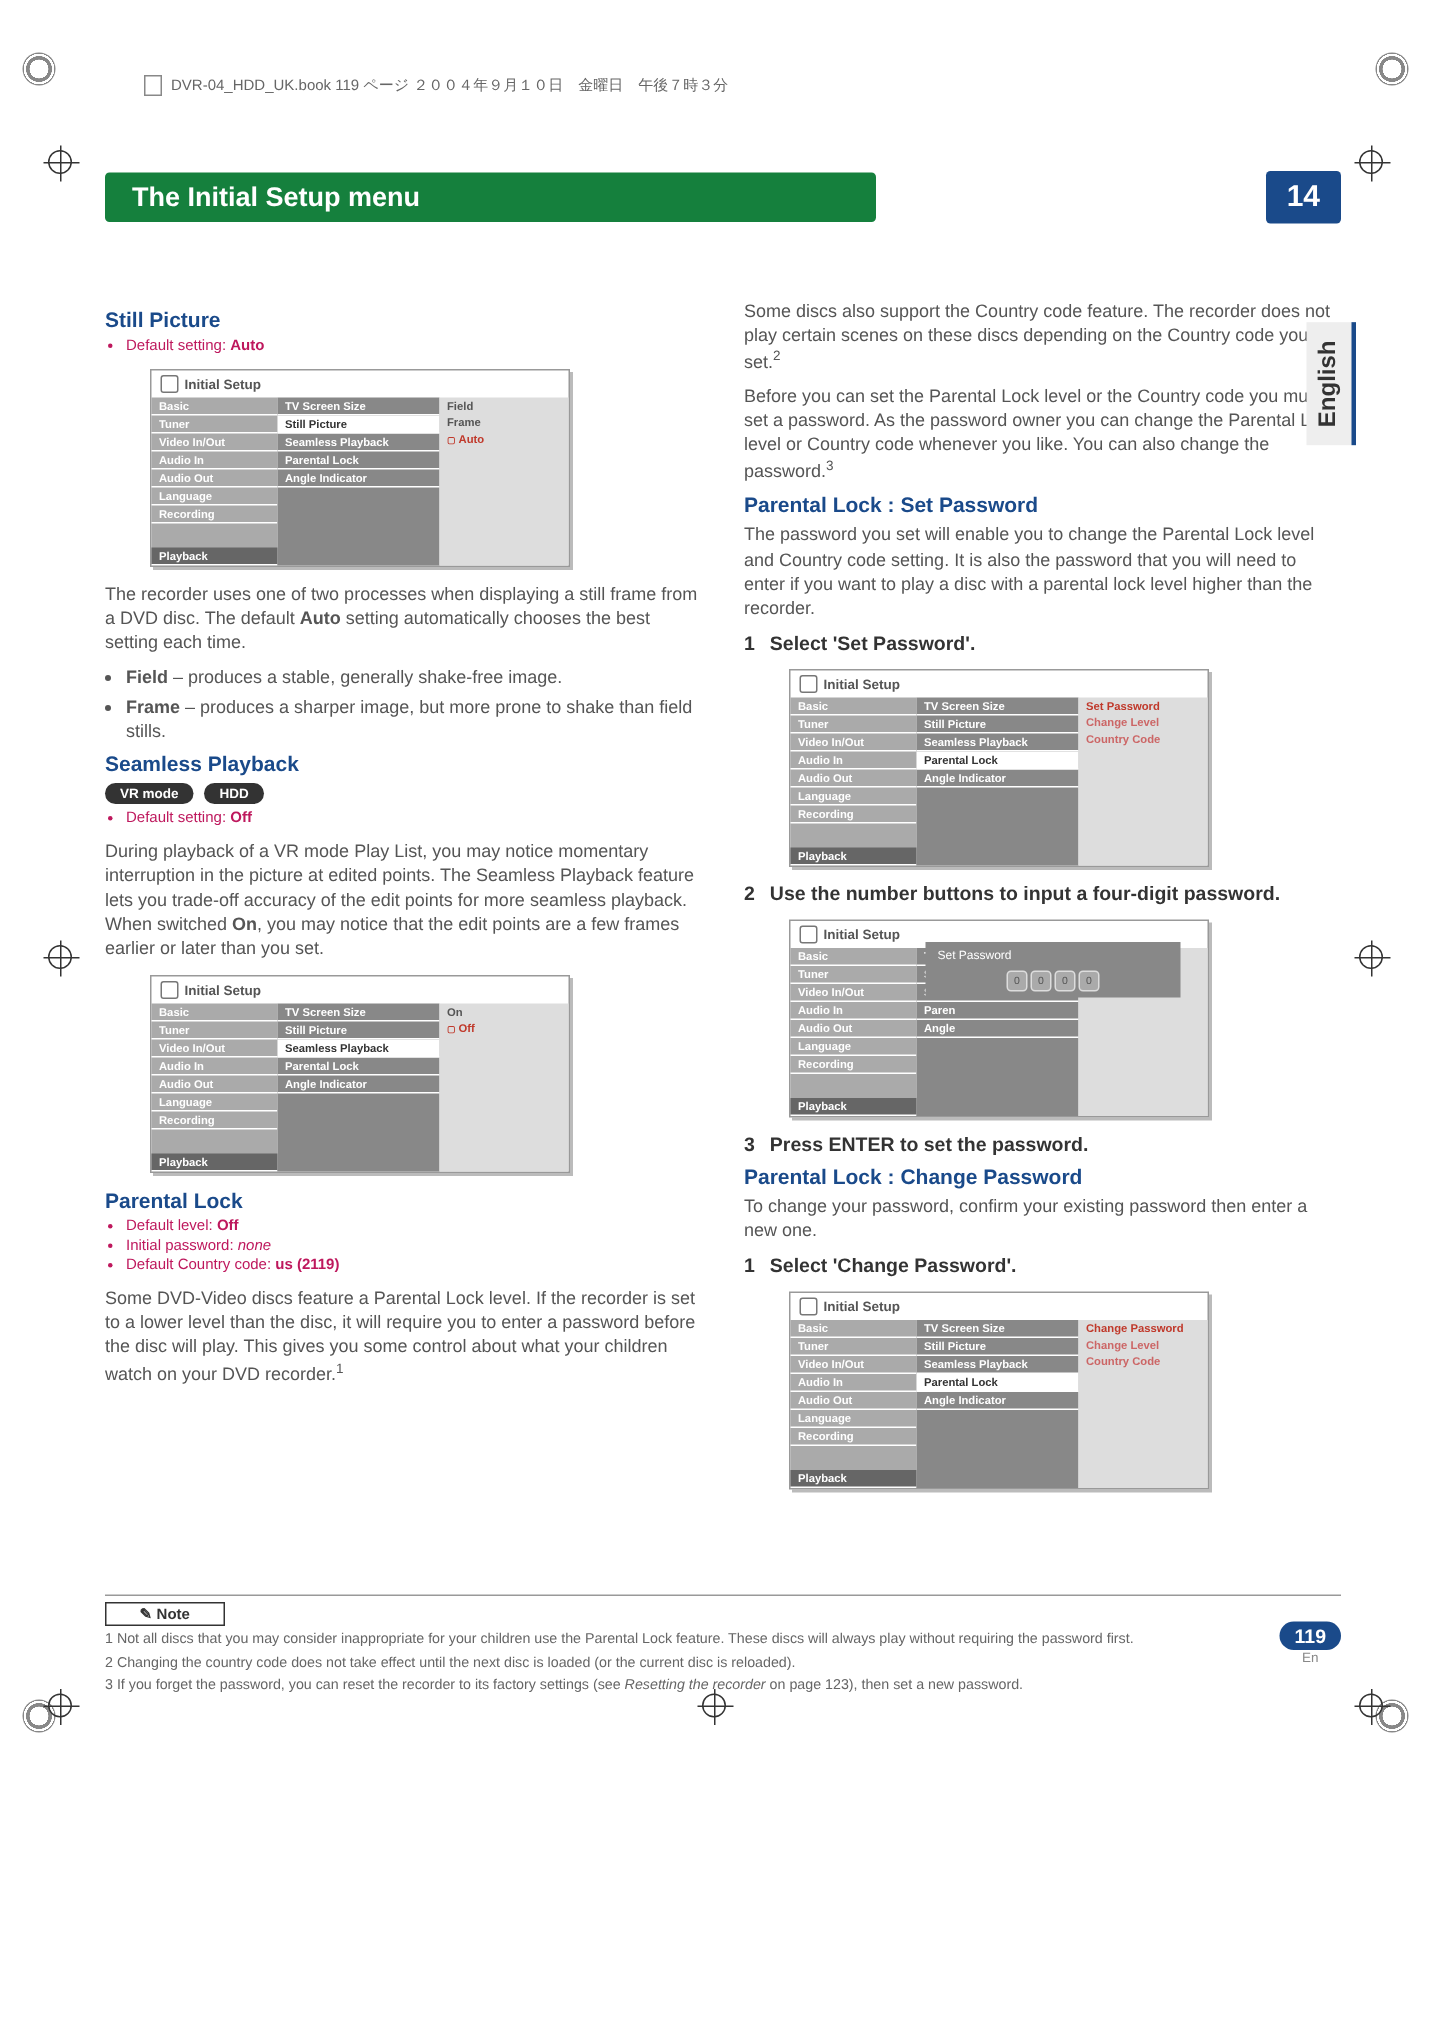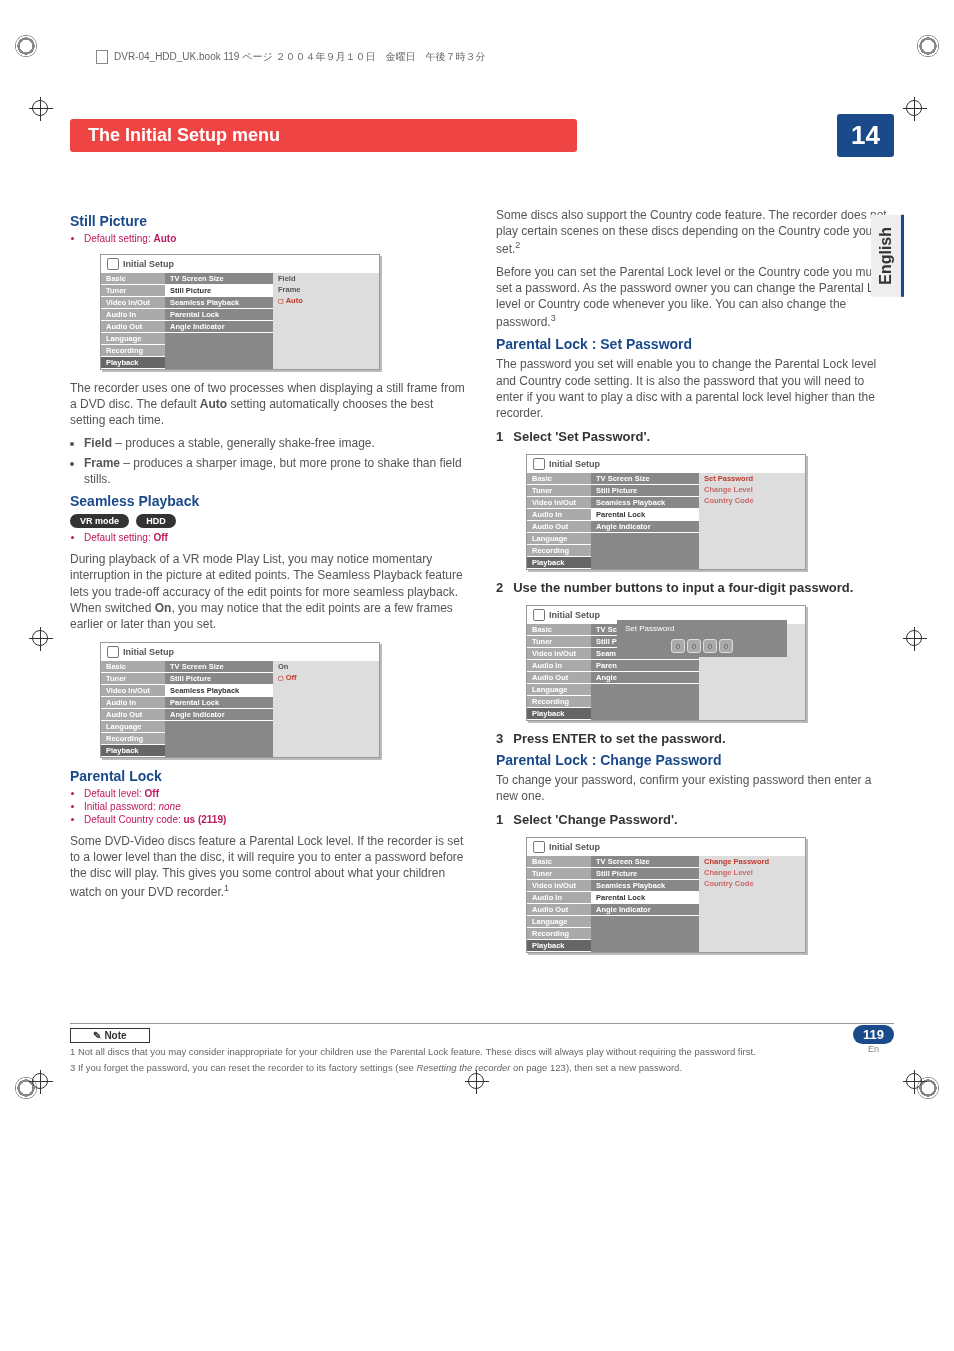--- a/index.html
+++ b/index.html
@@ -61,31 +61,31 @@
     background: #fff;
     position: relative;
   }
   .title-bar {
     display: flex;
     align-items: center;
     margin-bottom: 50px;
   }
   .title-bar .bar {
     flex: 1;
-    background: #ef4444;
+    background: #15803d;
     color: #fff;
     font-size: 18px;
     font-weight: bold;
     padding: 6px 18px;
     border-radius: 3px;
   }
   .title-bar .chapter {
     background: #1a4a8a;
     color: #fff;
-    font-size: 26px;
+    font-size: 20px;
     font-weight: bold;
     padding: 6px 14px;
     border-radius: 3px;
     margin-left: 260px;
   }
   .lang-tab {
     position: absolute;
     right: 50px;
     top: 215px;
     background: #eee;
@@ -142,25 +142,25 @@
     font-size: 9px;
     display: flex; align-items:center; gap:4px;
   }
   .setup-panel .sp-title::before {
     content: ""; width: 10px; height: 10px;
     border: 1px solid #777; border-radius: 2px;
     display: inline-block;
   }
   .setup-panel .sp-body { display: flex; }
   .sp-nav {
-    width: 64px;
+    width: 84px;
     background: #aaa;
   }
   .sp-nav div { padding: 1px 5px; color: #fff; font-weight: bold; border-bottom: 1px solid #fff; font-size: 7.5px; }
-  .sp-nav div.sel { background: #666; }
+  .sp-nav div.sel { background: #666; margin-top: 16px; }
   .sp-mid {
     width: 108px;
     background: #888;
   }
   .sp-mid div { padding: 1px 5px; color: #fff; font-weight: bold; border-bottom: 1px solid #fff; font-size: 7.5px; }
   .sp-mid div.sel { background: #fff; color: #333; }
   .sp-right {
     flex: 1;
     background: #ddd;
     color: #555;
@@ -451,20 +451,21 @@
             <div style="color:#c66;">Country Code</div>
           </div>
         </div>
       </div>
     </div>
   </div>
 
   <div class="note-section">
     <span class="note-label">Note</span>
     <div class="note-text">1 Not all discs that you may consider inappropriate for your children use the Parental Lock feature. These discs will always play without requiring the password first.</div>
+    <div class="note-text">2 Changing the country code does not take effect until the next disc is loaded (or the current disc is reloaded).</div>
     <div class="note-text"><span>3 If you forget the password, you can reset the recorder to its factory settings (see </span><i>Resetting the recorder</i><span> on page 123), then set a new password.</span></div>
   </div>
 
   <div class="page-num">
     <div class="pn">119</div>
     <div class="en">En</div>
   </div>
 
 </div>
 

